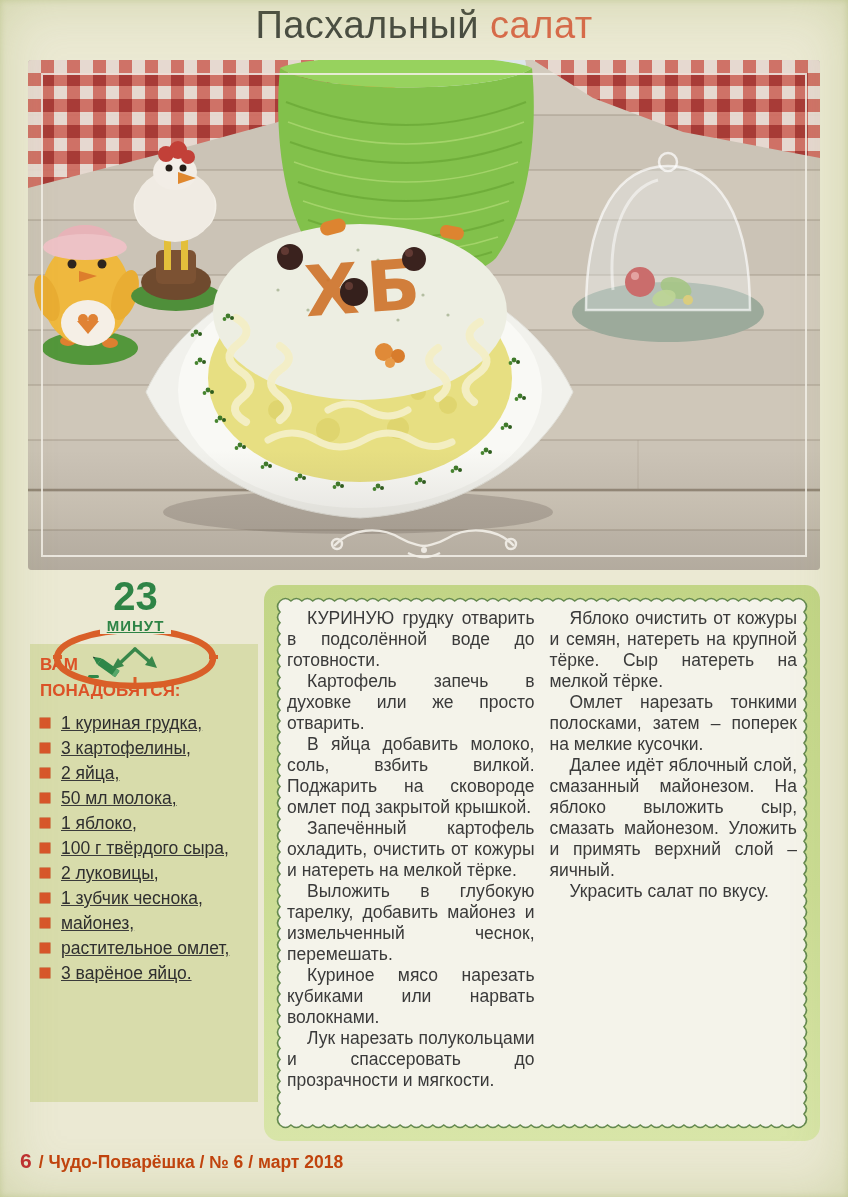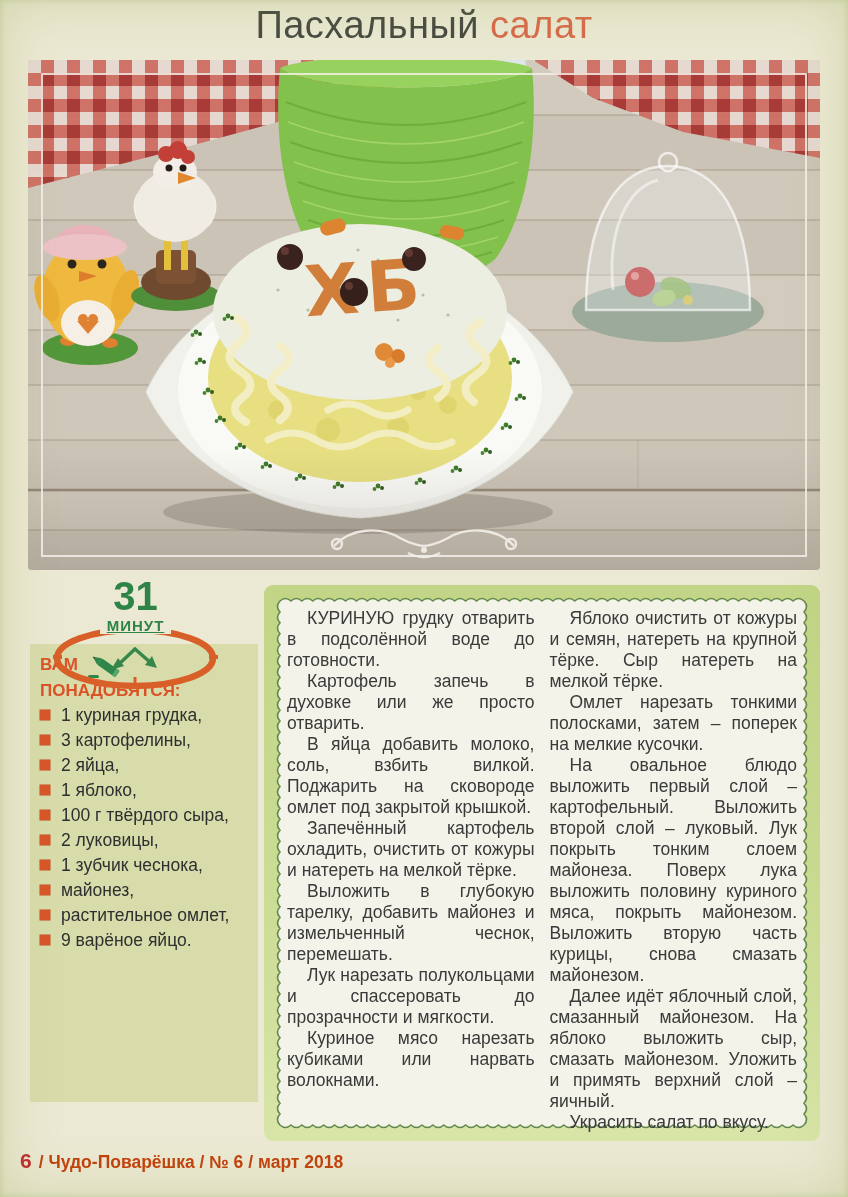--- a/index.html
+++ b/index.html
@@ -34,31 +34,31 @@
     background:#ebe9d3; padding:0 7px;text-decoration:underline;
   }
   .timer-dial{ position:absolute; left:0px; top:48px; z-index:1;}
   
   .ingredients{
     position:absolute; left:30px; top:644px; width:228px; height:458px;
     background:#d8dcab; box-sizing:border-box; padding:10px 8px 8px 10px;
   }
   .ing-header{ color:#dc5227; font-weight:bold; font-size:17px; line-height:22px;}
   .ing-header-row{ display:flex; align-items:flex-start; gap:8px;}
-  .ing-list{ margin-top:3px; display:flex; flex-direction:column; gap:5px;}
+  .ing-list{ margin-top:11px; display:flex; flex-direction:column; gap:5px;text-decoration:underline;}
   .ing-item{ display:flex; align-items:flex-start;}
   .bullet{
     flex:0 0 10px; width:10px; height:10px; margin-top:5px; margin-right:11px;
     background:#d8562a; box-shadow:0 0 0 .5px #c44a20;
   }
   .ing-text{ font-size:17.5px; line-height:20px; color:#2f2f2f;}
   
   .recipe-panel{
     position:absolute; left:264px; top:585px; width:556px; height:556px;
-    border-radius:9px;
+    border-radius:15px;
     background:linear-gradient(180deg,#c2d586 0%, #cbdc94 55%, #d8e5a8 100%);
   }
   .paper{ position:absolute; inset:11px; }
   .paper-bg{ position:absolute; inset:0; }
   .paper-text{
     position:relative; z-index:1; box-sizing:border-box; height:100%;
     padding:12px 12px; display:flex; gap:15px;
   }
   .col{ flex:1; min-width:0;}
   .col p{
@@ -280,21 +280,21 @@
         <path d="M486,486 C470,468 440,466 420,478 C408,485 396,486 396,486"></path>
         <circle cx="309" cy="484" r="5"></circle>
         <circle cx="483" cy="484" r="5"></circle>
         <circle cx="396" cy="490" r="3" fill="#f3f0e9" stroke="none"></circle>
         <path d="M380,493 q16,8 32,0"></path>
       </g>
     </svg>
   </div>
 
   <div class="timer">
-    <div class="timer-value">31</div>
+    <div class="timer-value">23</div>
     <svg class="timer-dial" width="215" height="70" viewBox="0 0 215 70">
       <ellipse cx="107" cy="34" rx="78" ry="28" stroke="#d95f28" stroke-width="6.5" fill="none"></ellipse>
       <rect x="25" y="31" width="9" height="4" fill="#d95f28"></rect>
       <rect x="181" y="31" width="9" height="4" fill="#d95f28"></rect>
       <rect x="105.5" y="53" width="3" height="8" fill="#d95f28"></rect>
       <g stroke="#38874a" stroke-width="3.5" stroke-linecap="round">
         <line x1="107" y1="25" x2="90" y2="41"></line>
         <line x1="107" y1="25" x2="123" y2="39"></line>
       </g>
       <polygon points="83,46 96,42 90,34" fill="#38874a"></polygon>
@@ -327,20 +327,24 @@
       <div class="ing-item">
           <span class="bullet"></span>
           <span class="ing-text">3 картофелины,</span>
         </div>
       <div class="ing-item">
           <span class="bullet"></span>
           <span class="ing-text">2 яйца,</span>
         </div>
       <div class="ing-item">
           <span class="bullet"></span>
+          <span class="ing-text">50 мл молока,</span>
+        </div>
+      <div class="ing-item">
+          <span class="bullet"></span>
           <span class="ing-text">1 яблоко,</span>
         </div>
       <div class="ing-item">
           <span class="bullet"></span>
           <span class="ing-text">100 г твёрдого сыра,</span>
         </div>
       <div class="ing-item">
           <span class="bullet"></span>
           <span class="ing-text">2 луковицы,</span>
         </div>
@@ -351,44 +355,43 @@
       <div class="ing-item">
           <span class="bullet"></span>
           <span class="ing-text">майонез,</span>
         </div>
       <div class="ing-item">
           <span class="bullet"></span>
           <span class="ing-text">растительное омлет,</span>
         </div>
       <div class="ing-item">
           <span class="bullet"></span>
-          <span class="ing-text">9 варёное яйцо.</span>
+          <span class="ing-text">3 варёное яйцо.</span>
         </div>
     </div>
   </div>
 
   <div class="recipe-panel">
     <div class="paper">
       <svg class="paper-bg" id="wavy-svg" viewBox="0 0 534 534" width="534" height="534">
         <path id="wavy-path" fill="#f4f3ea" stroke="#64894f" stroke-width="1.6" d="M 5 5 q 5.458333333333333 -5 10.916666666666666 0 q 5.458333333333333 -5 10.916666666666666 0 q 5.458333333333333 -5 10.916666666666666 0 q 5.458333333333333 -5 10.916666666666666 0 q 5.458333333333333 -5 10.916666666666666 0 q 5.458333333333333 -5 10.916666666666666 0 q 5.458333333333333 -5 10.916666666666666 0 q 5.458333333333333 -5 10.916666666666666 0 q 5.458333333333333 -5 10.916666666666666 0 q 5.458333333333333 -5 10.916666666666666 0 q 5.458333333333333 -5 10.916666666666666 0 q 5.458333333333333 -5 10.916666666666666 0 q 5.458333333333333 -5 10.916666666666666 0 q 5.458333333333333 -5 10.916666666666666 0 q 5.458333333333333 -5 10.916666666666666 0 q 5.458333333333333 -5 10.916666666666666 0 q 5.458333333333333 -5 10.916666666666666 0 q 5.458333333333333 -5 10.916666666666666 0 q 5.458333333333333 -5 10.916666666666666 0 q 5.458333333333333 -5 10.916666666666666 0 q 5.458333333333333 -5 10.916666666666666 0 q 5.458333333333333 -5 10.916666666666666 0 q 5.458333333333333 -5 10.916666666666666 0 q 5.458333333333333 -5 10.916666666666666 0 q 5.458333333333333 -5 10.916666666666666 0 q 5.458333333333333 -5 10.916666666666666 0 q 5.458333333333333 -5 10.916666666666666 0 q 5.458333333333333 -5 10.916666666666666 0 q 5.458333333333333 -5 10.916666666666666 0 q 5.458333333333333 -5 10.916666666666666 0 q 5.458333333333333 -5 10.916666666666666 0 q 5.458333333333333 -5 10.916666666666666 0 q 5.458333333333333 -5 10.916666666666666 0 q 5.458333333333333 -5 10.916666666666666 0 q 5.458333333333333 -5 10.916666666666666 0 q 5.458333333333333 -5 10.916666666666666 0 q 5.458333333333333 -5 10.916666666666666 0 q 5.458333333333333 -5 10.916666666666666 0 q 5.458333333333333 -5 10.916666666666666 0 q 5.458333333333333 -5 10.916666666666666 0 q 5.458333333333333 -5 10.916666666666666 0 q 5.458333333333333 -5 10.916666666666666 0 q 5.458333333333333 -5 10.916666666666666 0 q 5.458333333333333 -5 10.916666666666666 0 q 5.458333333333333 -5 10.916666666666666 0 q 5.458333333333333 -5 10.916666666666666 0 q 5.458333333333333 -5 10.916666666666666 0 q 5.458333333333333 -5 10.916666666666666 0 q 5 5.458333333333333 0 10.916666666666666 q 5 5.458333333333333 0 10.916666666666666 q 5 5.458333333333333 0 10.916666666666666 q 5 5.458333333333333 0 10.916666666666666 q 5 5.458333333333333 0 10.916666666666666 q 5 5.458333333333333 0 10.916666666666666 q 5 5.458333333333333 0 10.916666666666666 q 5 5.458333333333333 0 10.916666666666666 q 5 5.458333333333333 0 10.916666666666666 q 5 5.458333333333333 0 10.916666666666666 q 5 5.458333333333333 0 10.916666666666666 q 5 5.458333333333333 0 10.916666666666666 q 5 5.458333333333333 0 10.916666666666666 q 5 5.458333333333333 0 10.916666666666666 q 5 5.458333333333333 0 10.916666666666666 q 5 5.458333333333333 0 10.916666666666666 q 5 5.458333333333333 0 10.916666666666666 q 5 5.458333333333333 0 10.916666666666666 q 5 5.458333333333333 0 10.916666666666666 q 5 5.458333333333333 0 10.916666666666666 q 5 5.458333333333333 0 10.916666666666666 q 5 5.458333333333333 0 10.916666666666666 q 5 5.458333333333333 0 10.916666666666666 q 5 5.458333333333333 0 10.916666666666666 q 5 5.458333333333333 0 10.916666666666666 q 5 5.458333333333333 0 10.916666666666666 q 5 5.458333333333333 0 10.916666666666666 q 5 5.458333333333333 0 10.916666666666666 q 5 5.458333333333333 0 10.916666666666666 q 5 5.458333333333333 0 10.916666666666666 q 5 5.458333333333333 0 10.916666666666666 q 5 5.458333333333333 0 10.916666666666666 q 5 5.458333333333333 0 10.916666666666666 q 5 5.458333333333333 0 10.916666666666666 q 5 5.458333333333333 0 10.916666666666666 q 5 5.458333333333333 0 10.916666666666666 q 5 5.458333333333333 0 10.916666666666666 q 5 5.458333333333333 0 10.916666666666666 q 5 5.458333333333333 0 10.916666666666666 q 5 5.458333333333333 0 10.916666666666666 q 5 5.458333333333333 0 10.916666666666666 q 5 5.458333333333333 0 10.916666666666666 q 5 5.458333333333333 0 10.916666666666666 q 5 5.458333333333333 0 10.916666666666666 q 5 5.458333333333333 0 10.916666666666666 q 5 5.458333333333333 0 10.916666666666666 q 5 5.458333333333333 0 10.916666666666666 q 5 5.458333333333333 0 10.916666666666666 q -5.458333333333333 5 -10.916666666666666 0 q -5.458333333333333 5 -10.916666666666666 0 q -5.458333333333333 5 -10.916666666666666 0 q -5.458333333333333 5 -10.916666666666666 0 q -5.458333333333333 5 -10.916666666666666 0 q -5.458333333333333 5 -10.916666666666666 0 q -5.458333333333333 5 -10.916666666666666 0 q -5.458333333333333 5 -10.916666666666666 0 q -5.458333333333333 5 -10.916666666666666 0 q -5.458333333333333 5 -10.916666666666666 0 q -5.458333333333333 5 -10.916666666666666 0 q -5.458333333333333 5 -10.916666666666666 0 q -5.458333333333333 5 -10.916666666666666 0 q -5.458333333333333 5 -10.916666666666666 0 q -5.458333333333333 5 -10.916666666666666 0 q -5.458333333333333 5 -10.916666666666666 0 q -5.458333333333333 5 -10.916666666666666 0 q -5.458333333333333 5 -10.916666666666666 0 q -5.458333333333333 5 -10.916666666666666 0 q -5.458333333333333 5 -10.916666666666666 0 q -5.458333333333333 5 -10.916666666666666 0 q -5.458333333333333 5 -10.916666666666666 0 q -5.458333333333333 5 -10.916666666666666 0 q -5.458333333333333 5 -10.916666666666666 0 q -5.458333333333333 5 -10.916666666666666 0 q -5.458333333333333 5 -10.916666666666666 0 q -5.458333333333333 5 -10.916666666666666 0 q -5.458333333333333 5 -10.916666666666666 0 q -5.458333333333333 5 -10.916666666666666 0 q -5.458333333333333 5 -10.916666666666666 0 q -5.458333333333333 5 -10.916666666666666 0 q -5.458333333333333 5 -10.916666666666666 0 q -5.458333333333333 5 -10.916666666666666 0 q -5.458333333333333 5 -10.916666666666666 0 q -5.458333333333333 5 -10.916666666666666 0 q -5.458333333333333 5 -10.916666666666666 0 q -5.458333333333333 5 -10.916666666666666 0 q -5.458333333333333 5 -10.916666666666666 0 q -5.458333333333333 5 -10.916666666666666 0 q -5.458333333333333 5 -10.916666666666666 0 q -5.458333333333333 5 -10.916666666666666 0 q -5.458333333333333 5 -10.916666666666666 0 q -5.458333333333333 5 -10.916666666666666 0 q -5.458333333333333 5 -10.916666666666666 0 q -5.458333333333333 5 -10.916666666666666 0 q -5.458333333333333 5 -10.916666666666666 0 q -5.458333333333333 5 -10.916666666666666 0 q -5.458333333333333 5 -10.916666666666666 0 q -5 -5.458333333333333 0 -10.916666666666666 q -5 -5.458333333333333 0 -10.916666666666666 q -5 -5.458333333333333 0 -10.916666666666666 q -5 -5.458333333333333 0 -10.916666666666666 q -5 -5.458333333333333 0 -10.916666666666666 q -5 -5.458333333333333 0 -10.916666666666666 q -5 -5.458333333333333 0 -10.916666666666666 q -5 -5.458333333333333 0 -10.916666666666666 q -5 -5.458333333333333 0 -10.916666666666666 q -5 -5.458333333333333 0 -10.916666666666666 q -5 -5.458333333333333 0 -10.916666666666666 q -5 -5.458333333333333 0 -10.916666666666666 q -5 -5.458333333333333 0 -10.916666666666666 q -5 -5.458333333333333 0 -10.916666666666666 q -5 -5.458333333333333 0 -10.916666666666666 q -5 -5.458333333333333 0 -10.916666666666666 q -5 -5.458333333333333 0 -10.916666666666666 q -5 -5.458333333333333 0 -10.916666666666666 q -5 -5.458333333333333 0 -10.916666666666666 q -5 -5.458333333333333 0 -10.916666666666666 q -5 -5.458333333333333 0 -10.916666666666666 q -5 -5.458333333333333 0 -10.916666666666666 q -5 -5.458333333333333 0 -10.916666666666666 q -5 -5.458333333333333 0 -10.916666666666666 q -5 -5.458333333333333 0 -10.916666666666666 q -5 -5.458333333333333 0 -10.916666666666666 q -5 -5.458333333333333 0 -10.916666666666666 q -5 -5.458333333333333 0 -10.916666666666666 q -5 -5.458333333333333 0 -10.916666666666666 q -5 -5.458333333333333 0 -10.916666666666666 q -5 -5.458333333333333 0 -10.916666666666666 q -5 -5.458333333333333 0 -10.916666666666666 q -5 -5.458333333333333 0 -10.916666666666666 q -5 -5.458333333333333 0 -10.916666666666666 q -5 -5.458333333333333 0 -10.916666666666666 q -5 -5.458333333333333 0 -10.916666666666666 q -5 -5.458333333333333 0 -10.916666666666666 q -5 -5.458333333333333 0 -10.916666666666666 q -5 -5.458333333333333 0 -10.916666666666666 q -5 -5.458333333333333 0 -10.916666666666666 q -5 -5.458333333333333 0 -10.916666666666666 q -5 -5.458333333333333 0 -10.916666666666666 q -5 -5.458333333333333 0 -10.916666666666666 q -5 -5.458333333333333 0 -10.916666666666666 q -5 -5.458333333333333 0 -10.916666666666666 q -5 -5.458333333333333 0 -10.916666666666666 q -5 -5.458333333333333 0 -10.916666666666666 q -5 -5.458333333333333 0 -10.916666666666666 Z"></path>
       </svg>
       <div class="paper-text">
         <div class="col">
           <p>КУРИНУЮ грудку отварить в подсолённой воде до готовности.</p>
           <p>Картофель запечь в духовке или же просто отварить.</p>
           <p>В яйца добавить молоко, соль, взбить вилкой. Поджарить на сковороде омлет под закрытой крышкой.</p>
           <p>Запечённый картофель охладить, очистить от кожуры и натереть на мелкой тёрке.</p>
           <p>Выложить в глубокую тарелку, добавить майонез и измельченный чеснок, перемешать.</p>
+          <p>Куриное мясо нарезать кубиками или нарвать волокнами.</p>
           <p>Лук нарезать полукольцами и спассеровать до прозрачности и мягкости.</p>
-          <p>Куриное мясо нарезать кубиками или нарвать волокнами.</p>
         </div>
         <div class="col">
           <p>Яблоко очистить от кожуры и семян, натереть на крупной тёрке. Сыр натереть на мелкой тёрке.</p>
           <p>Омлет нарезать тонкими полосками, затем – поперек на мелкие кусочки.</p>
-          <p>На овальное блюдо выложить первый слой – картофельный. Выложить второй слой – луковый. Лук покрыть тонким слоем майонеза. Поверх лука выложить половину куриного мяса, покрыть майонезом. Выложить вторую часть курицы, снова смазать майонезом.</p>
           <p>Далее идёт яблочный слой, смазанный майонезом. На яблоко выложить сыр, смазать майонезом. Уложить и примять верхний слой – яичный.</p>
           <p>Украсить салат по вкусу.</p>
         </div>
       </div>
     </div>
   </div>
 
   <div class="footer">
     <span class="pgnum">6</span>
     <span class="mag">/ Чудо-Поварёшка / № 6 / март 2018</span>

